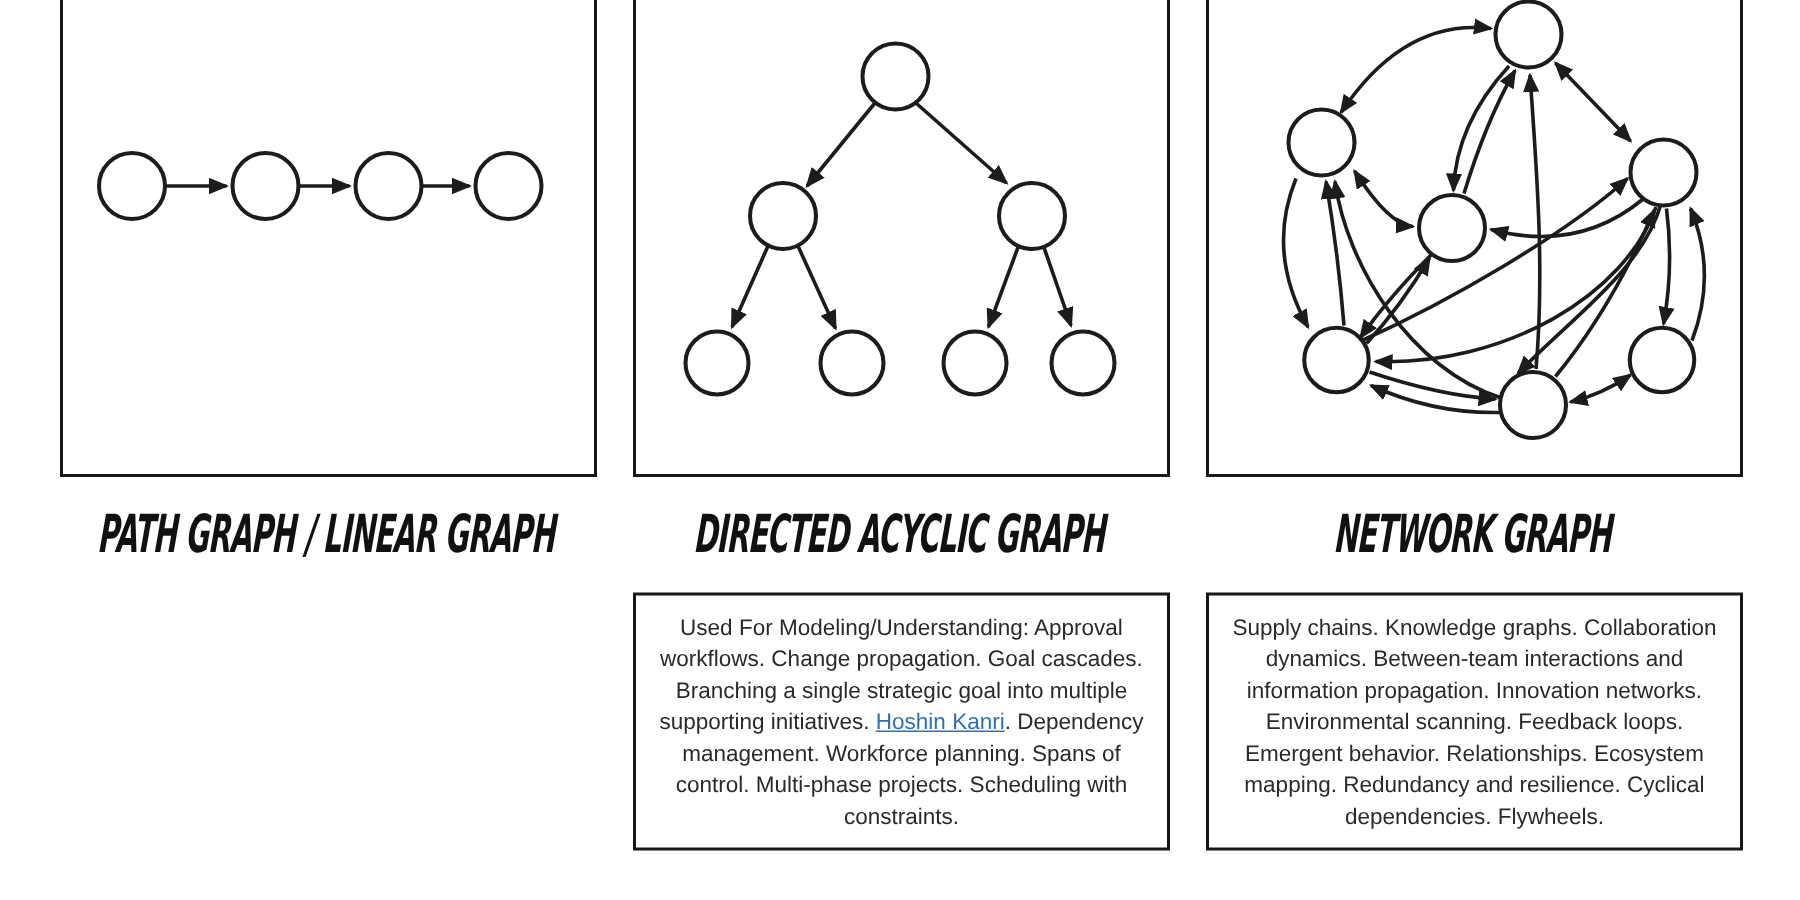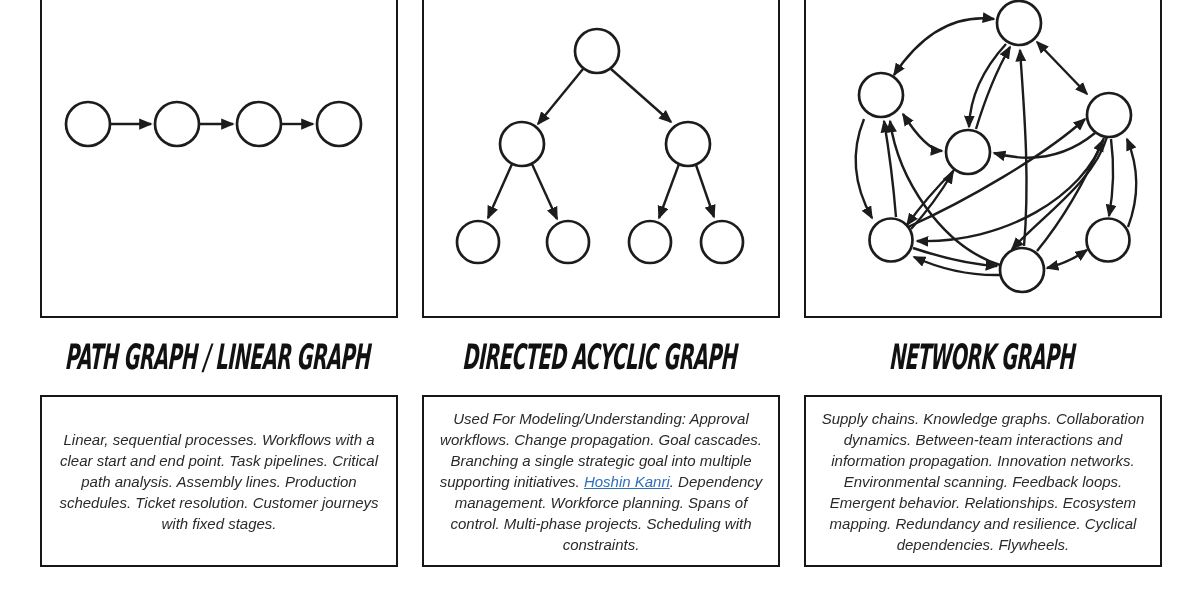--- a/index.html
+++ b/index.html
@@ -43,21 +43,20 @@
     white-space:nowrap;
     transform:scaleX(0.55) skewX(-7deg);
     transform-origin:50% 50%;
   }
   .desc-box{
     width:358px;height:172px;
     border:2px solid var(--border);
     display:flex;align-items:center;justify-content:center;
     padding:4px 8px;
     background:var(--bg);
-    font-style:italic;
   }
   .desc{
     font-size:15px;
     line-height:21px;
     text-align:center;
     color:var(--text);
   }
   .desc a{
     color:var(--link);
     text-decoration:underline;
@@ -89,23 +88,20 @@
           <circle class="node" cx="46" cy="126" r="22"></circle>
           <circle class="node" cx="135" cy="126" r="22"></circle>
           <circle class="node" cx="217" cy="126" r="22"></circle>
           <circle class="node" cx="297" cy="126" r="22"></circle>
         </g>
       </svg>
     </div>
     <div class="title-zone">
       <h2 class="panel-title">PATH GRAPH / LINEAR GRAPH</h2>
     </div>
-    <div class="desc-box">
-      <p class="desc">Linear, sequential processes. Workflows with a clear start and end point. Task pipelines. Critical path analysis. Assembly lines. Production schedules. Ticket resolution. Customer journeys with fixed stages.</p>
-    </div>
   </div>
 
   <div class="panel">
     <div class="diagram-box">
       <svg width="354" height="316" viewBox="0 0 354 316">
         <defs>
           <marker id="ah-d" viewBox="0 0 12 10" refX="10.5" refY="5" markerWidth="13.5" markerHeight="11.5" markerUnits="userSpaceOnUse" orient="auto-start-reverse">
             <path class="ah" d="M0,0 L12,5 L0,10 z"></path>
           </marker>
         </defs>

